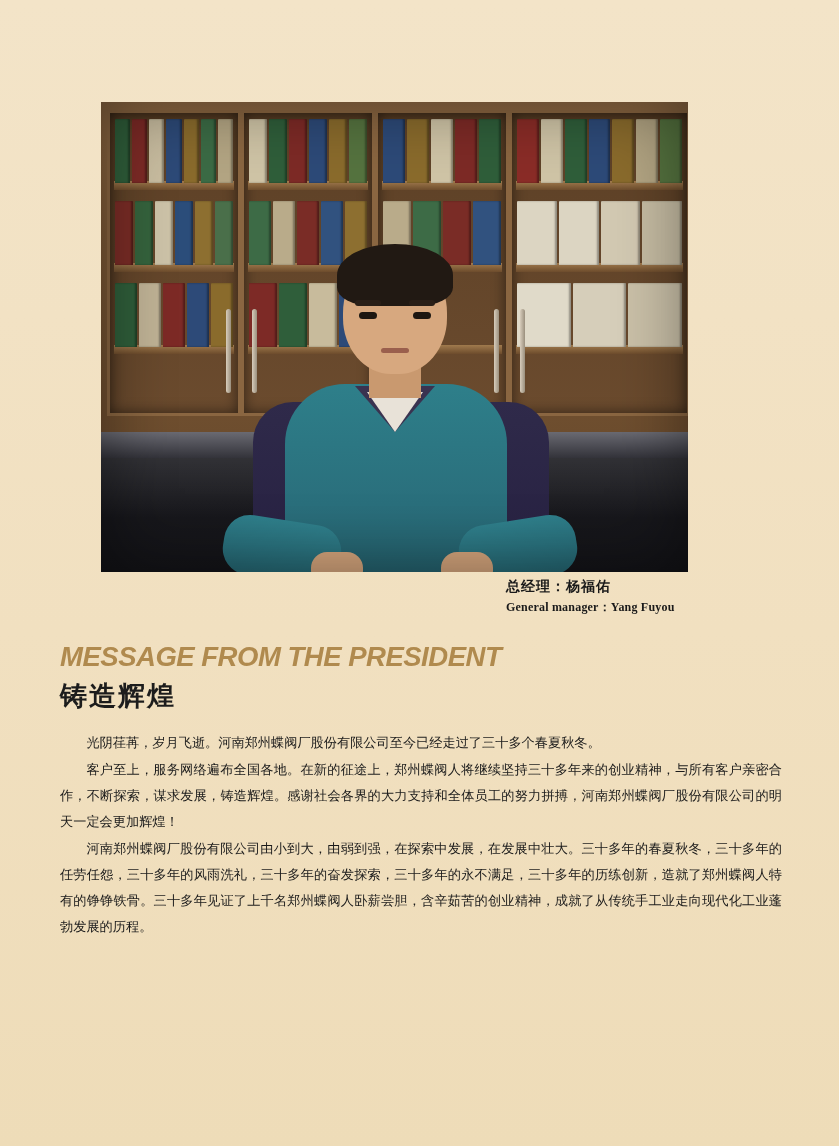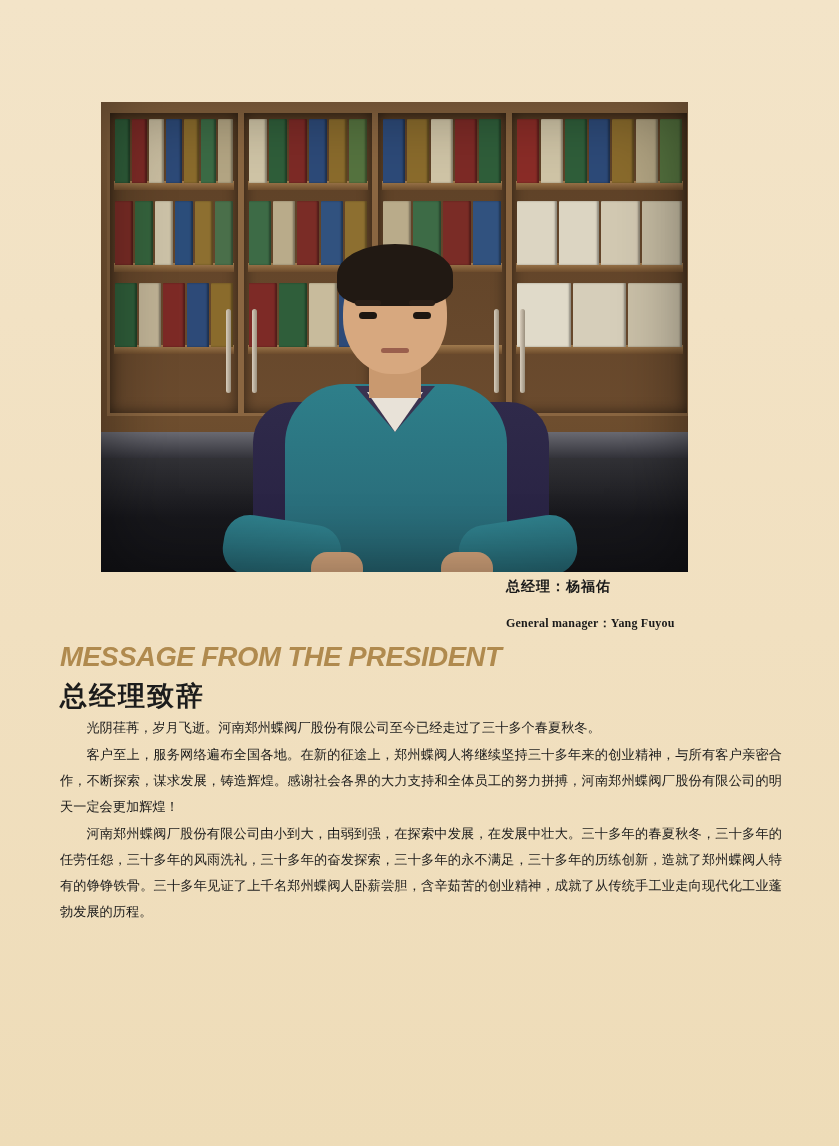--- a/index.html
+++ b/index.html
@@ -154,21 +154,21 @@
     left: 506px;
     top: 578px;
     width: 260px;
     color: #1a1a1a;
     font-family: "Liberation Sans", sans-serif;
   }
   .caption .cn {
     font-size: 14px;
     font-weight: bold;
     letter-spacing: 1px;
-    margin-bottom: 19px;
+    margin-bottom: 3px;
   }
   .caption .en {
     font-size: 12px;
     font-weight: bold;
     letter-spacing: .2px;
     font-family: Liberation Serif, serif;
   }
 
   
   .heading-en {
@@ -192,21 +192,21 @@
     font-weight: bold;
     letter-spacing: 2px;
     color: #1c1c1c;
     font-family: "DejaVu Sans", sans-serif;
   }
 
   
   .body-copy {
     position: absolute;
     left: 60px;
-    top: 715px;
+    top: 730px;
     width: 722px;
     font-family: Liberation Sans, sans-serif;
     font-size: 13.2px;
     line-height: 26px;
     color: #1b1b1b;
     text-align: justify;
   }
   .body-copy p {
     margin: 0 0 1px 0;
     text-indent: 2em;
@@ -354,21 +354,21 @@
       <div class="vignette"></div>
     </div>
   </div>
 
   <div class="caption">
     <div class="cn">总经理：杨福佑</div>
     <div class="en">General manager：Yang Fuyou</div>
   </div>
 
   <div class="heading-en">MESSAGE FROM THE PRESIDENT</div>
-  <div class="heading-cn">总经理致辞</div>
+  <div class="heading-cn">铸造辉煌</div>
 
   <div class="body-copy">
     <p>光阴荏苒，岁月飞逝。河南郑州蝶阀厂股份有限公司至今已经走过了三十多个春夏秋冬。</p>
     <p>客户至上，服务网络遍布全国各地。在新的征途上，郑州蝶阀人将继续坚持三十多年来的创业精神，与所有客户亲密合作，不断探索，谋求发展，铸造辉煌。感谢社会各界的大力支持和全体员工的努力拼搏，河南郑州蝶阀厂股份有限公司的明天一定会更加辉煌！</p>
     <p>河南郑州蝶阀厂股份有限公司由小到大，由弱到强，在探索中发展，在发展中壮大。三十多年的春夏秋冬，三十多年的任劳任怨，三十多年的风雨洗礼，三十多年的奋发探索，三十多年的永不满足，三十多年的历练创新，造就了郑州蝶阀人特有的铮铮铁骨。三十多年见证了上千名郑州蝶阀人卧薪尝胆，含辛茹苦的创业精神，成就了从传统手工业走向现代化工业蓬勃发展的历程。</p>
   </div>
 
 </div>
 
 </body></html>

